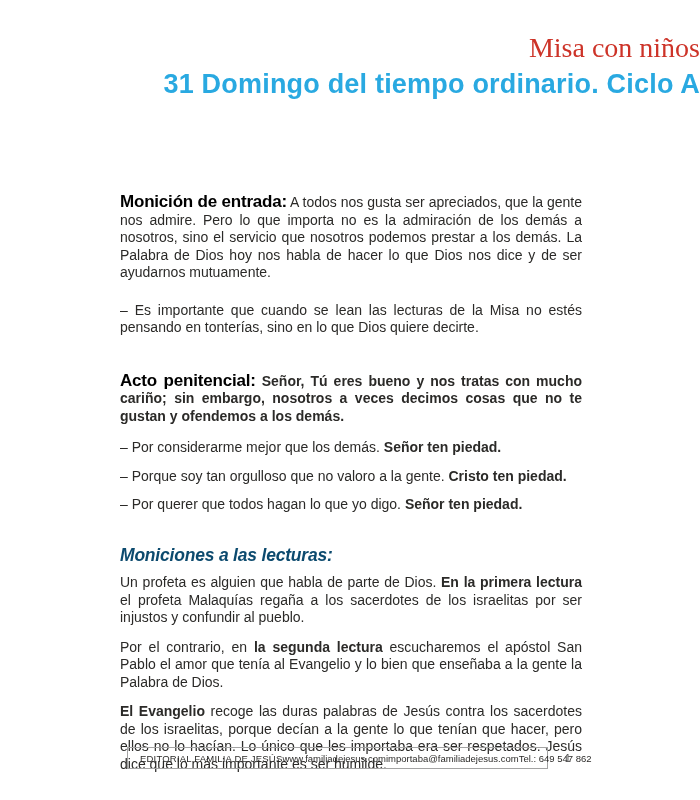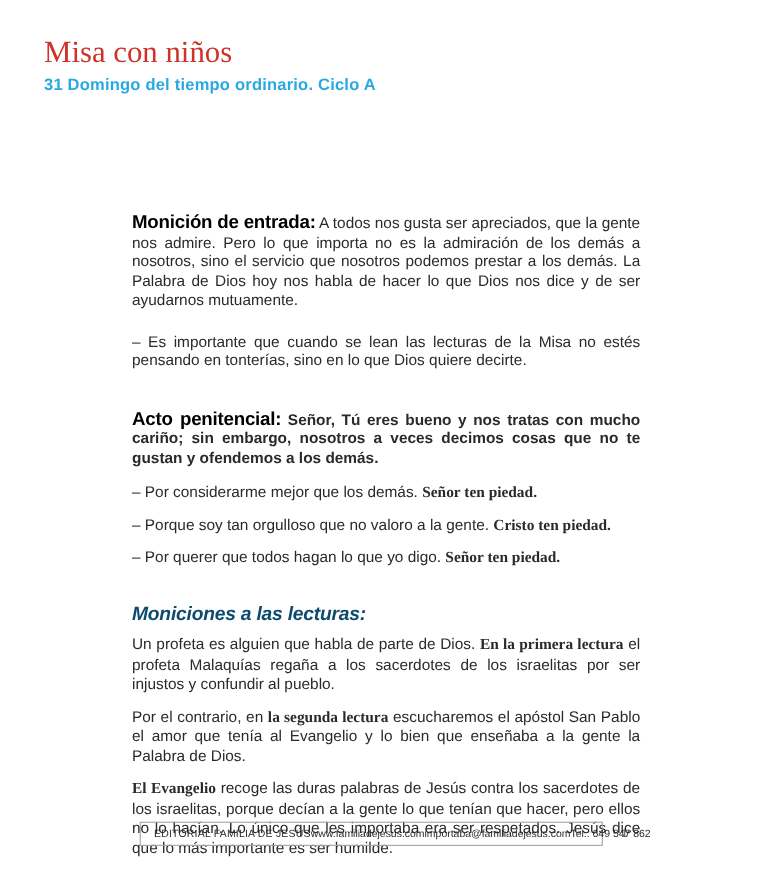--- a/index.html
+++ b/index.html
@@ -17,34 +17,34 @@
     position: relative;
     width: 700px;
     height: 800px;
     background: #ffffff;
     overflow: hidden;
   }
 
   
   .doc-header {
     padding-top: 33px;
-    text-align: left;
+    text-align: right;
     padding-left: 40px;
   }
   .doc-title {
     margin: 0;
     font-family: "Liberation Serif", serif;
     font-weight: 400;
     font-size: 28px;
     line-height: 1.1;
     color: #cd3328;
   }
   .doc-subtitle {
     margin: 5px 0 0 0;
-    font-size: 15px;
+    font-size: 27px;
     font-weight: 700;
     letter-spacing: 0.2px;
     color: #29a9e1;
   }
 
   
   .content {
     position: absolute;
     left: 120px;
     top: 193px;
@@ -74,21 +74,21 @@
 
   .para-entrance      { margin-bottom: 20px !important; }
   .para-note          { margin-bottom: 35px !important; }
   .para-penitential   { margin-bottom: 14px !important; font-weight: 700; }
   .para-penitential .inline-heading { font-weight: 700; }
   .bullet             { margin-bottom: 11px !important; }
   .readings-block     { margin-top: 33px; }
   .para-reading       { margin-bottom: 12px !important; }
   .para-reading:last-child { margin-bottom: 0 !important; }
 
-  b { font-weight: 700; font-family: Liberation Serif, serif; }
+  b { font-weight: 700; }
 
   
   .footer-box {
     position: absolute;
     left: 127px;
     top: 747px;
     width: 421px;
     height: 22px;
     box-sizing: border-box;
     border: 1px solid #a3a3a3;

